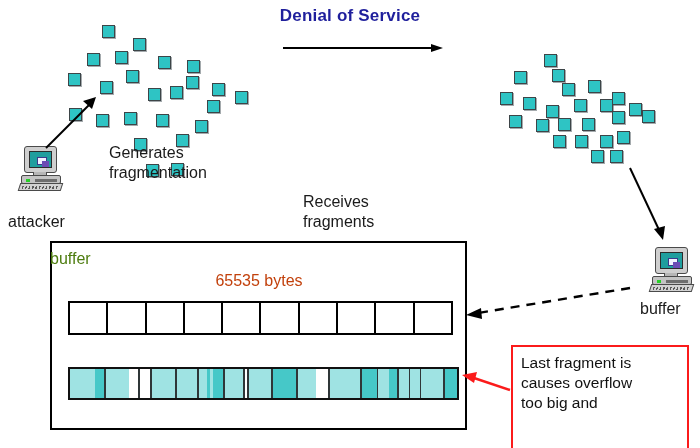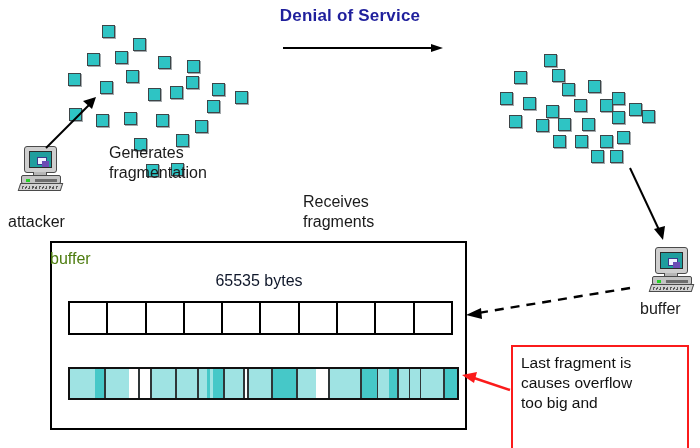--- a/index.html
+++ b/index.html
@@ -87,21 +87,21 @@
   }
   #buffer-caption {
     position: absolute; left: 50px; top: 250px; width: 417px;
     text-align: left; font-size: 16px; color: #4d7c0f;
   }
   #buffer-dim {
     position: absolute; left: 66px; top: 272px; width: 386px; height: 22px;
   }
   #buffer-dim-text {
     position: absolute; left: 0; top: 0; width: 386px; text-align: center;
-    font-size: 16px; color: #0f172a; background: #fff; z-index: 2;
+    font-size: 16px; color: #c2410c; background: #fff; z-index: 2;
   }
   #buffer-dim-text span { background: #fff; padding: 0 6px; }
 
   #buffer-empty {
     position: absolute; left: 68px; top: 301px; width: 385px; height: 34px;
     display: flex; border: 2px solid #000; box-sizing: border-box; background: #fff;
   }
   #buffer-empty .cell {
     flex: 1 1 0; border-right: 2px solid #000; box-sizing: border-box; background: #fff;
   }

